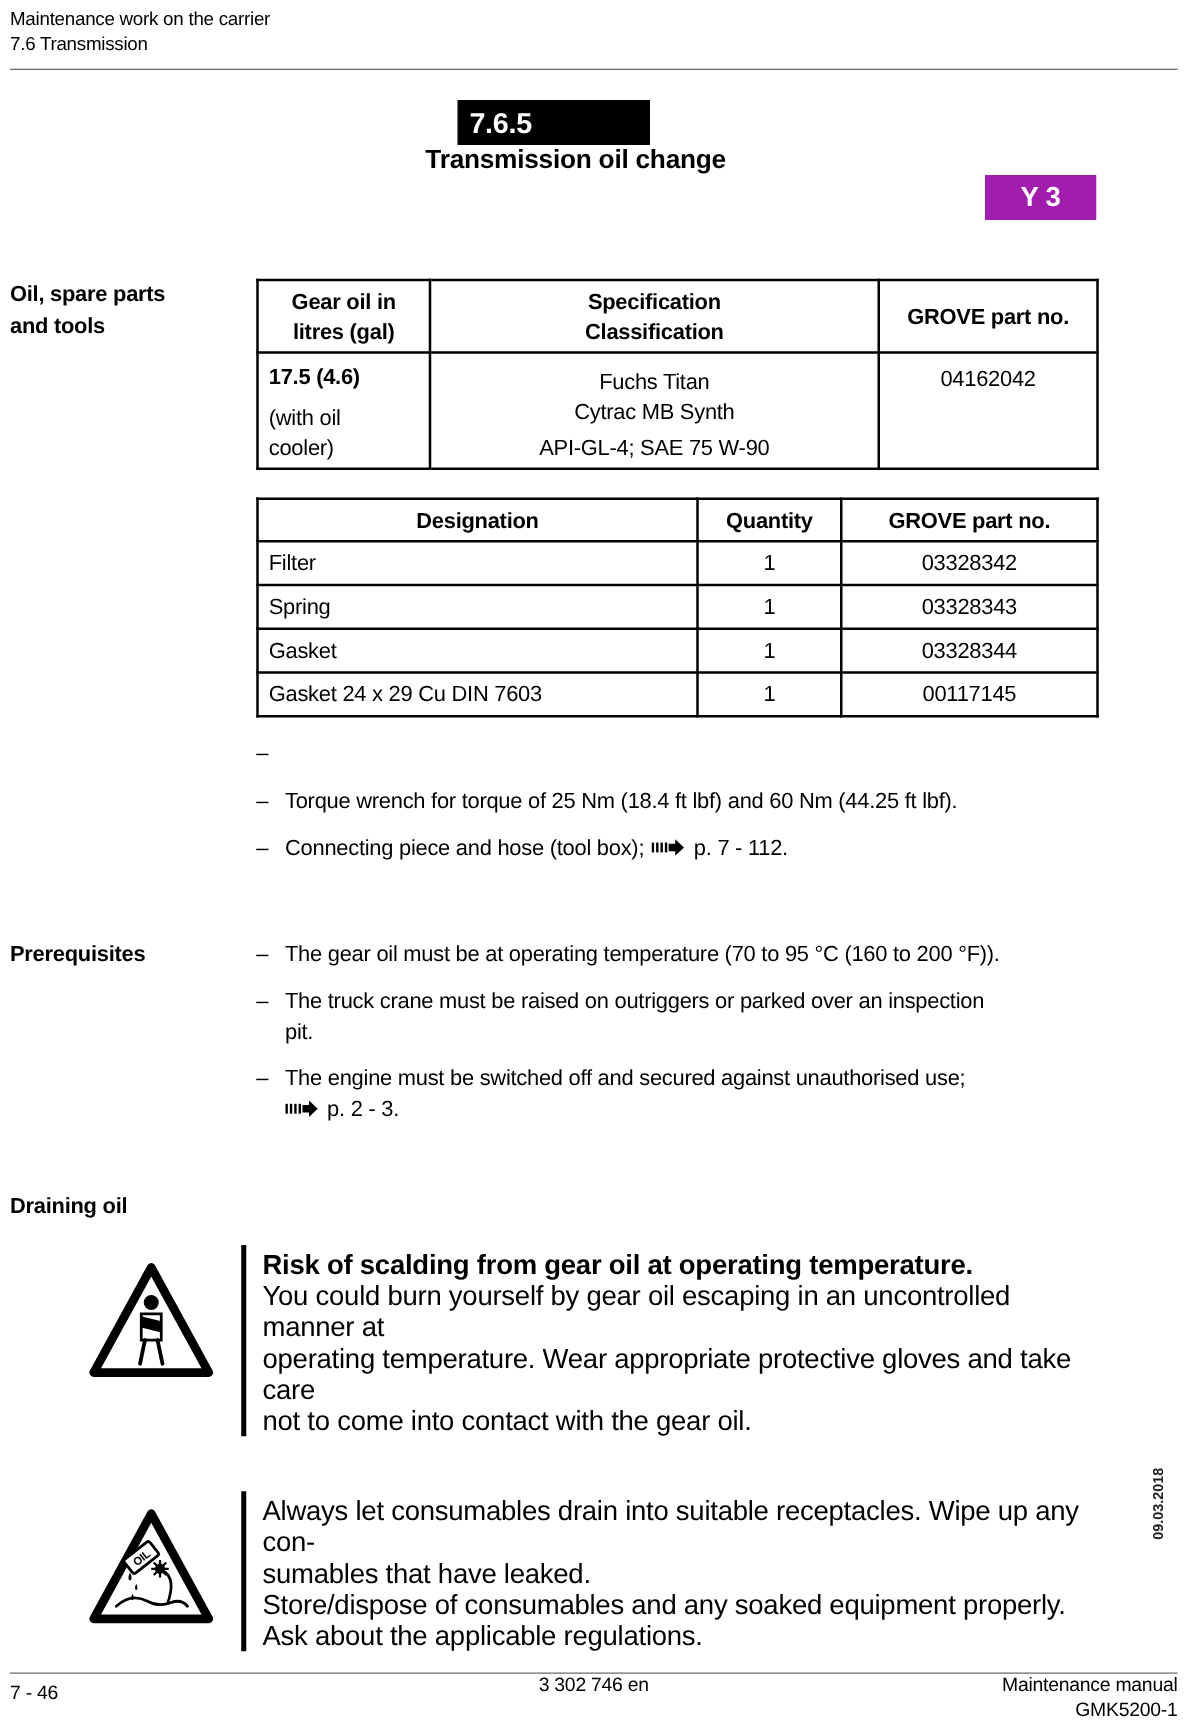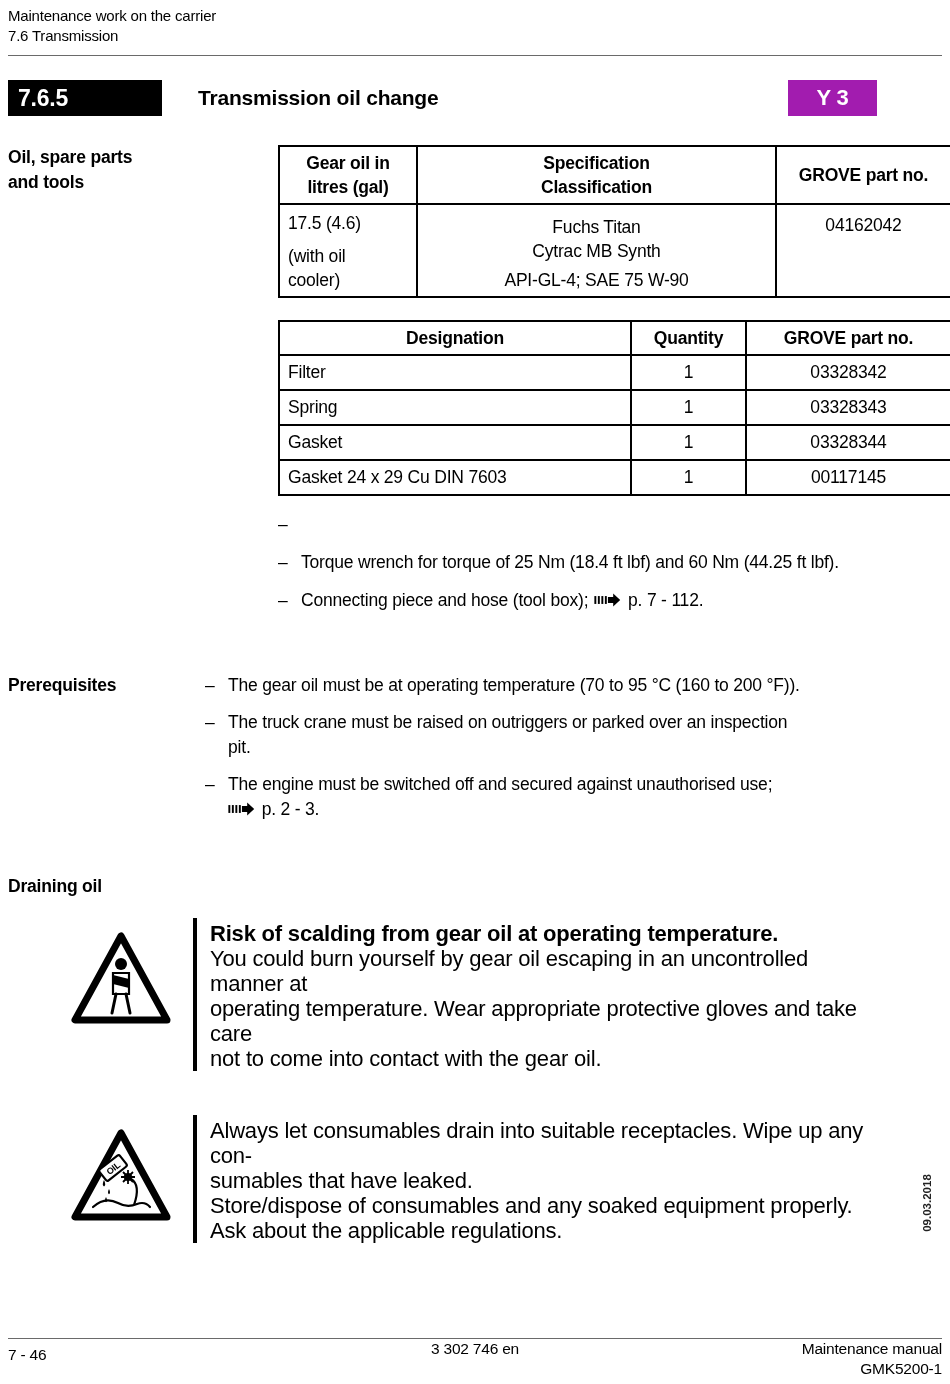--- a/index.html
+++ b/index.html
@@ -13,21 +13,21 @@
     font-family: "Liberation Sans", sans-serif;
     letter-spacing: -0.2px;
     overflow: hidden;
   }
 
   
   .m-header { padding: 6px 8px 0 8px; font-size: 15px; line-height: 20px; }
   .rule { border: none; border-top: 1.5px solid #6a6a6a; margin: 9px 8px 0 8px; }
 
   
-  .section-row { display: flex; align-items: center; margin: 24px 73px 0 8px; }
+  .section-row { display: flex; align-items: center; margin: 24px 73px 0 8px; flex-direction: column; }
   .sec-box {
     width: 154px; height: 36px; background: #000; color: #fff;
     font-weight: bold; font-size: 23px; display: flex; align-items: center;
     padding-left: 10px;
   }
   .sec-title { font-size: 21px; font-weight: bold; margin-left: 36px; }
   .badge {
     margin-left: auto; width: 89px; height: 36px; background: #a21caf; color: #fff;
     font-weight: bold; font-size: 22px; display: flex; align-items: center; justify-content: center;
   }
@@ -40,21 +40,21 @@
   
   table { border-collapse: collapse; width: 672px; table-layout: fixed; }
   th, td { border: 2px solid #000; font-size: 17.5px; padding: 4px 8px; }
   th { font-weight: bold; text-align: center; white-space: pre-line; line-height: 24px; }
   .oil-table th { height: 57px; vertical-align: middle; }
   .oil-table td { height: 93px; vertical-align: top; }
   .oil-table .c1 { width: 138px; }
   .oil-table .c2 { width: 359px; }
   .oil-table .c3 { width: 175px; }
   .cell-qty { padding-top: 8px; }
-  .qty-bold { font-weight: normal; }
+  .qty-bold { font-weight: bold; }
   .qty-note { margin-top: 10px; white-space: pre-line; line-height: 24px; }
   .cell-spec { text-align: center; padding-top: 10px; line-height: 24px; }
   .spec3 { margin-top: 5px; }
   .cell-part { text-align: center; padding-top: 10px; }
 
   .parts-table { margin-top: 22px; }
   .parts-table th { height: 33px; }
   .parts-table td { height: 35px; vertical-align: middle; }
   .parts-table .c1 { width: 352px; }
   .parts-table .c2 { width: 115px; }
@@ -65,21 +65,21 @@
   
   .dash-list { margin-top: 16px; }
   .li { display: flex; margin-bottom: 13px; line-height: 25px; }
   .li .dash { width: 23px; flex: none; }
   .li .li-text { white-space: pre-line; }
   .ref-inline { white-space: nowrap; }
 
   .arrow-icon { display: inline-block; vertical-align: -1px; margin: 0 2px 0 6px; }
 
   
-  .row-oil { margin-top: 29px; justify-content: space-between; }
+  .row-oil { margin-top: 47px; }
   .row-prereq { margin-top: 47px; }
   .row-prereq .li { margin-bottom: 12px; }
   .draining-label { margin: 42px 0 0 8px; font-weight: bold; font-size: 17.5px; }
 
   
   .warning { display: flex; align-items: stretch; margin: 21px 8px 0 8px; }
   .w-iconcol { width: 185px; flex: none; padding-left: 57px; padding-top: 11px; }
   .w-bar { width: 4px; flex: none; background: #000; }
   .w-text { margin-left: 13px; width: 660px; font-size: 22px; line-height: 25px; padding-top: 3px; }
   .w-title { font-weight: bold; }

